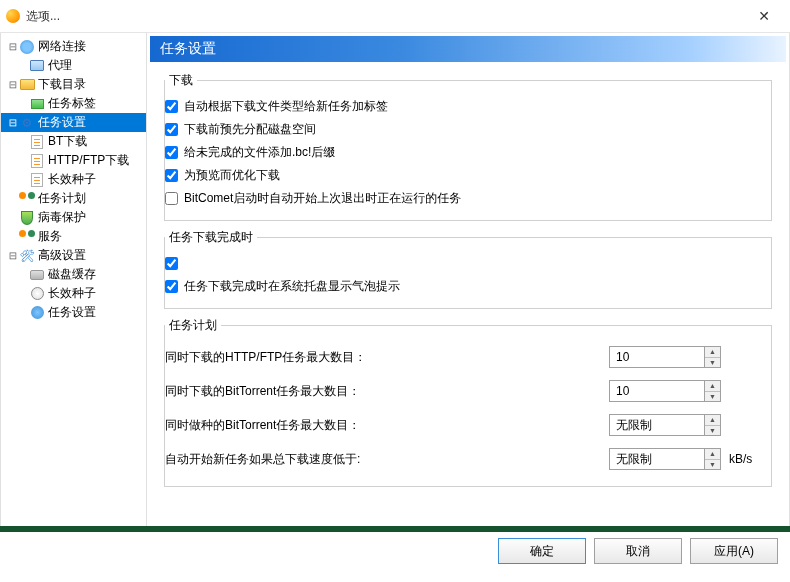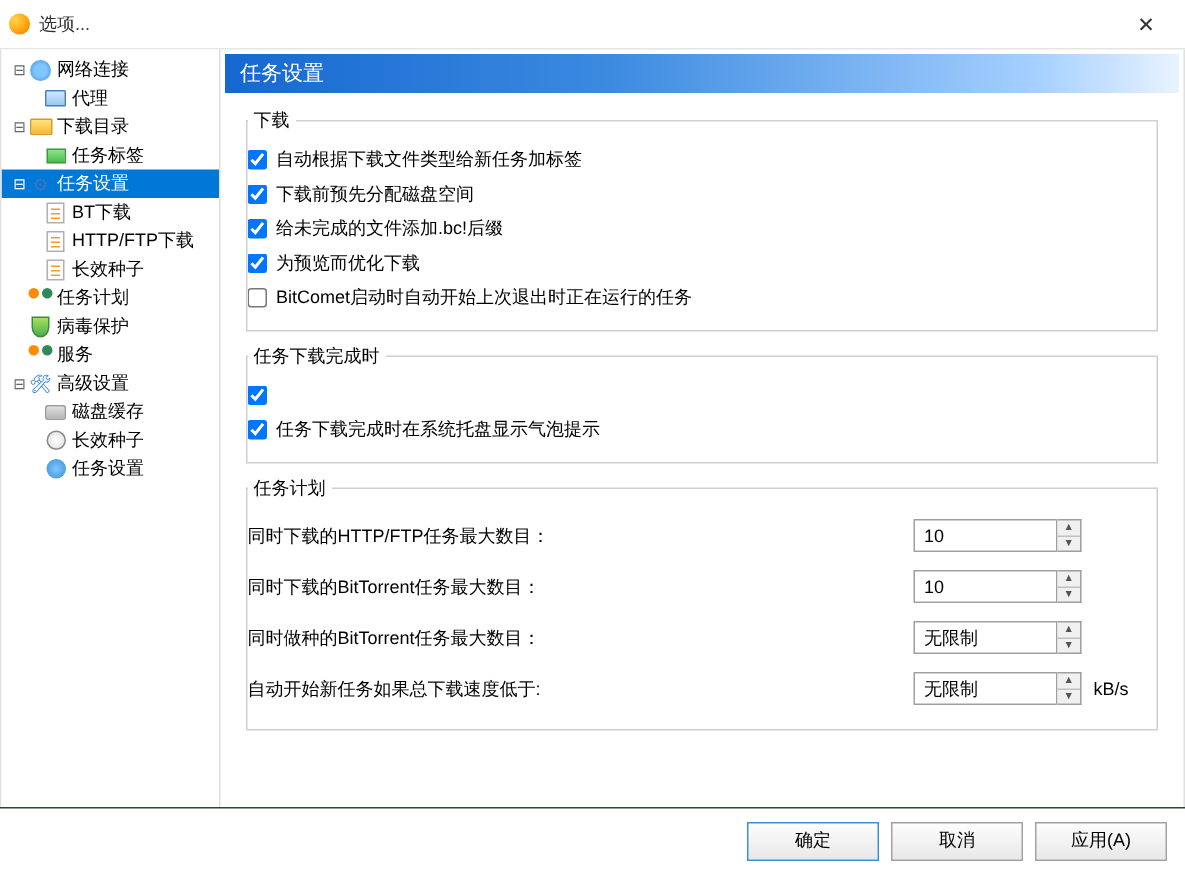--- a/index.html
+++ b/index.html
@@ -51,21 +51,21 @@
 
 .field-row { display: flex; align-items: center; height: 34px; }
 .field-row .flabel { flex: 1; color: #000; }
 .field-row .spinbox { display: flex; align-items: stretch; height: 22px; }
 .field-row .spinbox input { width: 96px; border: 1px solid #a0a0a0; padding: 0 6px; font-size: 12px; }
 .field-row .spinbox .arrows { width: 16px; display: flex; flex-direction: column; border: 1px solid #a0a0a0; border-left: none; background: #f0f0f0; }
 .field-row .spinbox .arrows span { flex:1; font-size: 7px; text-align: center; line-height: 10px; color: #555; border-bottom:1px solid #c0c0c0; }
 .field-row .spinbox .arrows span:last-child { border-bottom: none; }
 .field-row .unit { margin-left: 8px; width: 32px; color: #000; }
 
-.footer { position: absolute; bottom: 0; left: 0; right: 0; height: 44px; border-top: 1px solid #14532d; display: flex; align-items: center; justify-content: flex-end; padding-right: 12px; gap: 8px; background: #fff; }
+.footer { position: absolute; bottom: 12px; left: 0; right: 0; height: 44px; border-top: 6px solid #14532d; display: flex; align-items: center; justify-content: flex-end; padding-right: 12px; gap: 8px; background: #fff; }
 .footer button { width: 88px; height: 26px; border: 1px solid #a0a0a0; background: linear-gradient(#fdfdfd,#e8e8e8); cursor: default; }
 .footer button.default { border: 1px solid #3a8fd8; }
 </style>
 </head>
 <body>
 
 <div class="titlebar">
   <span class="app-icon"></span>
   <span class="title">选项...</span>
   <span class="close">✕</span>

